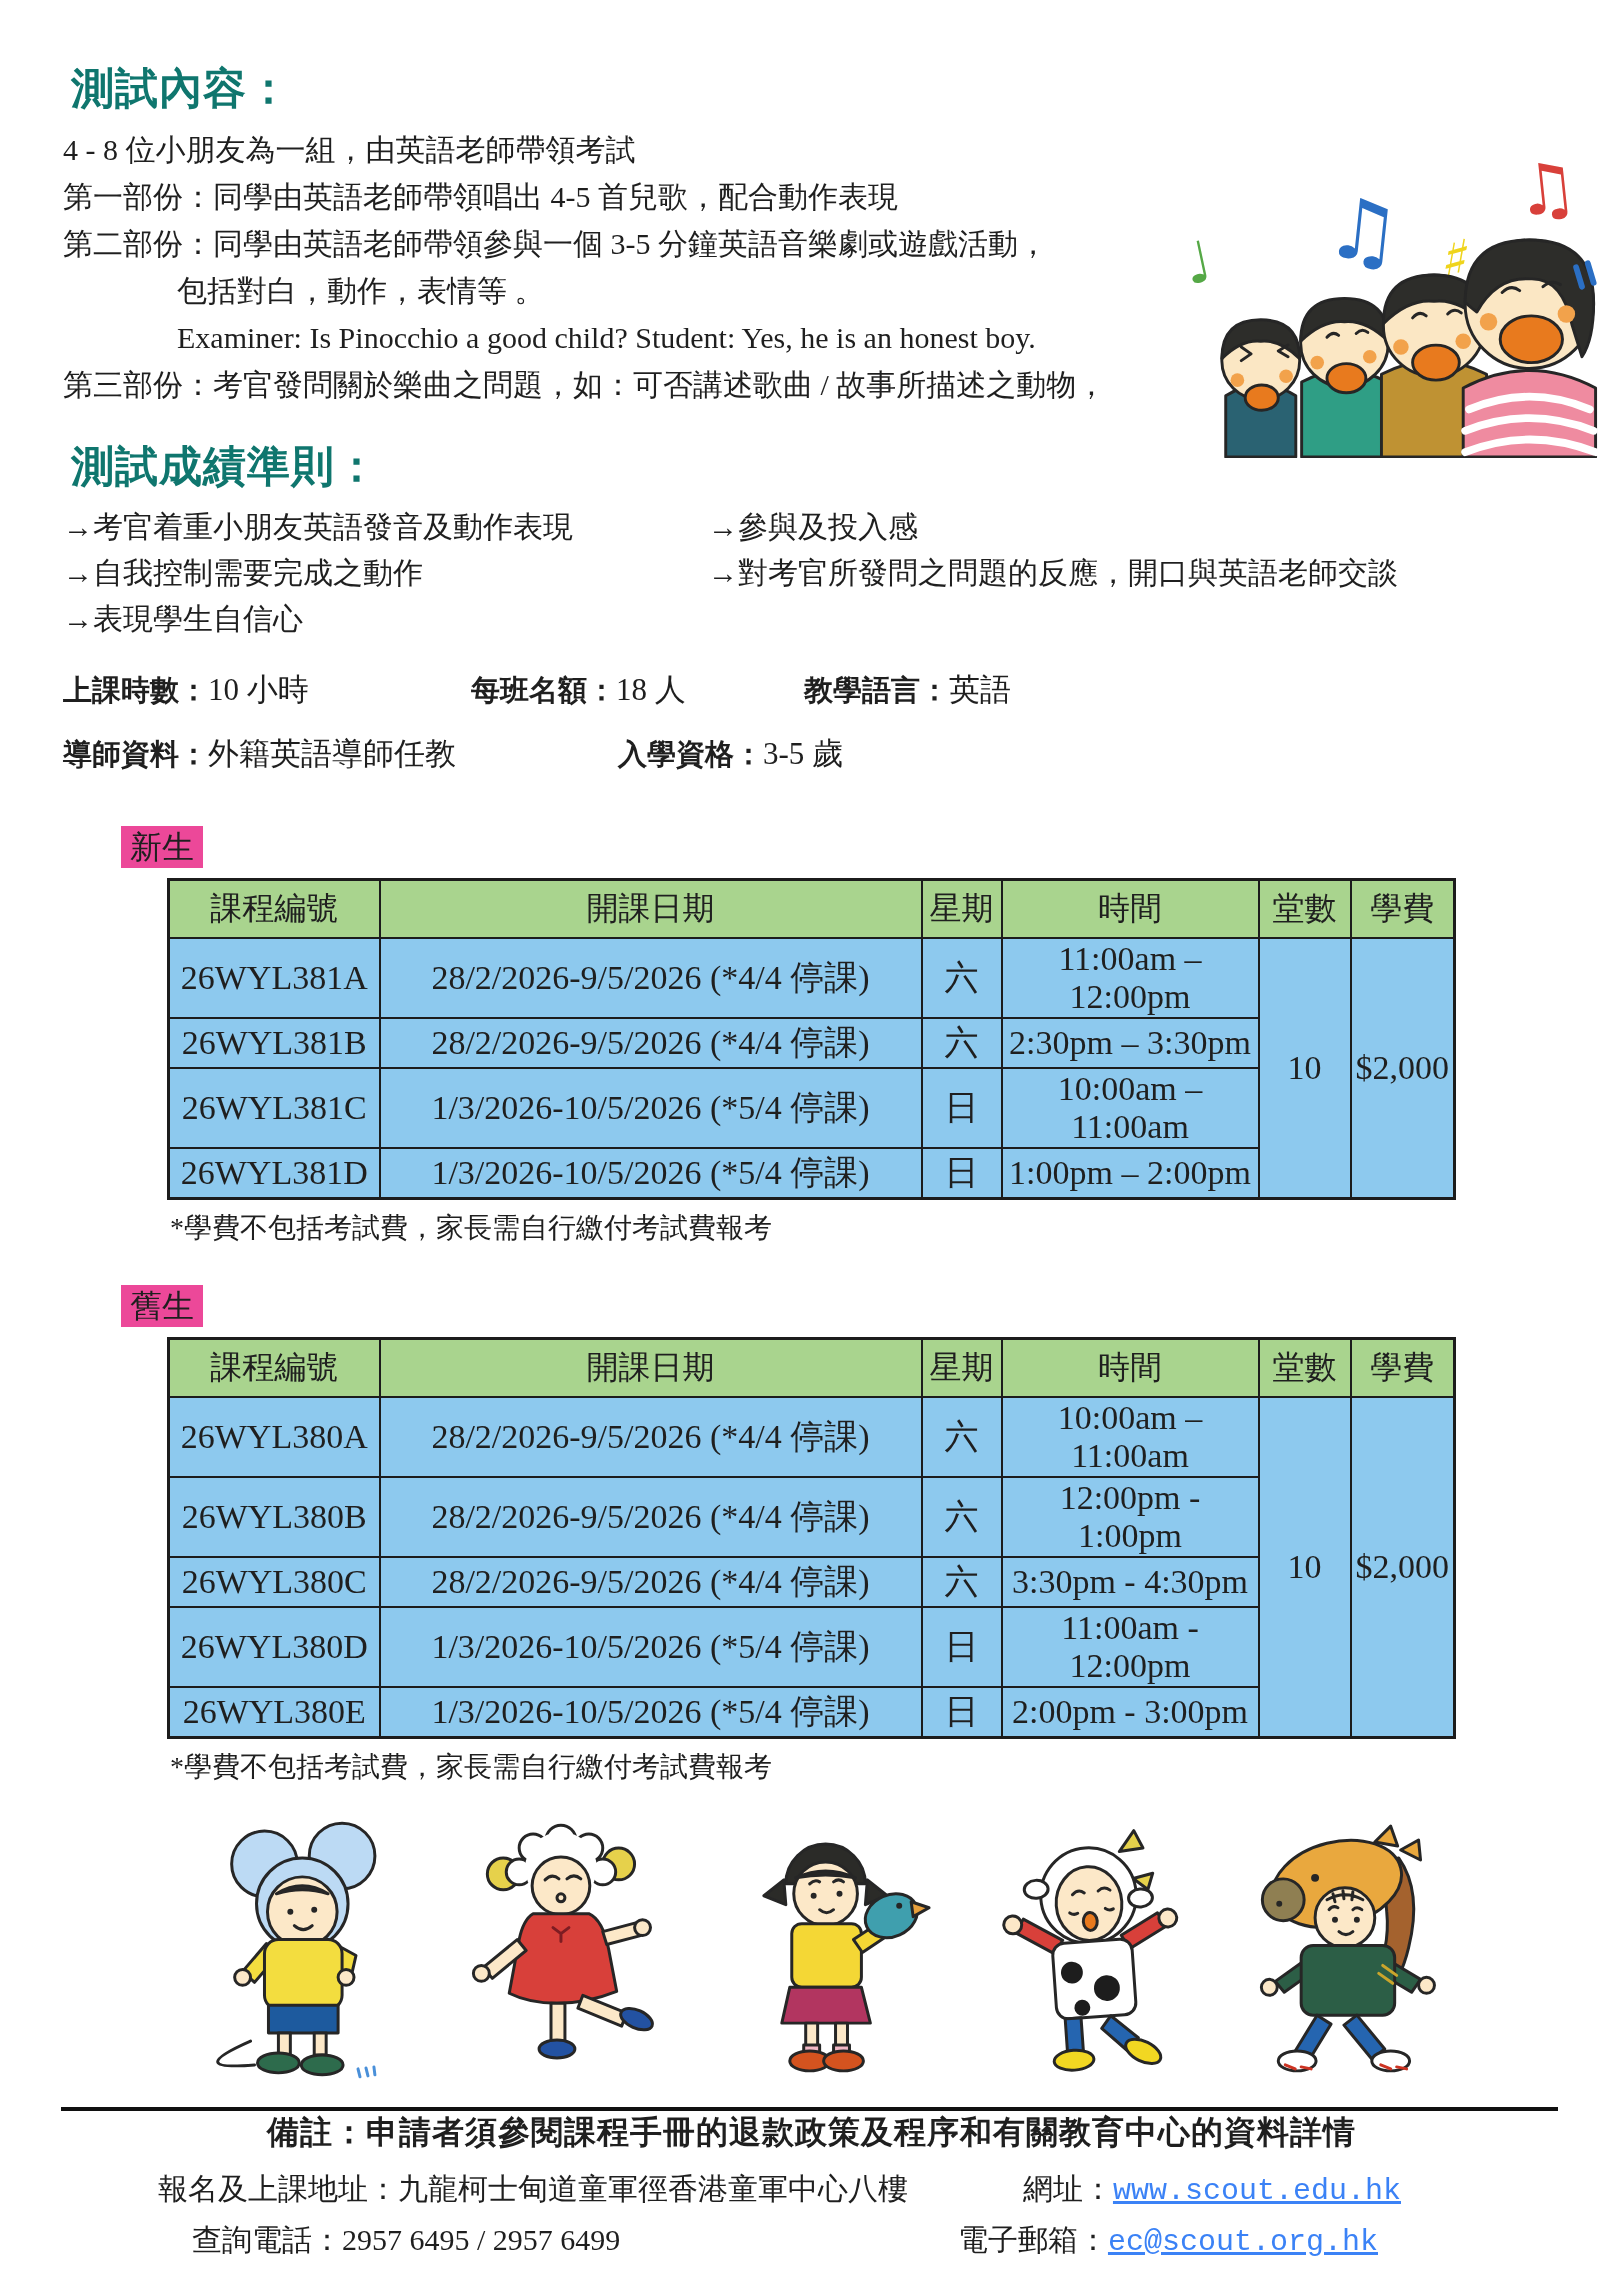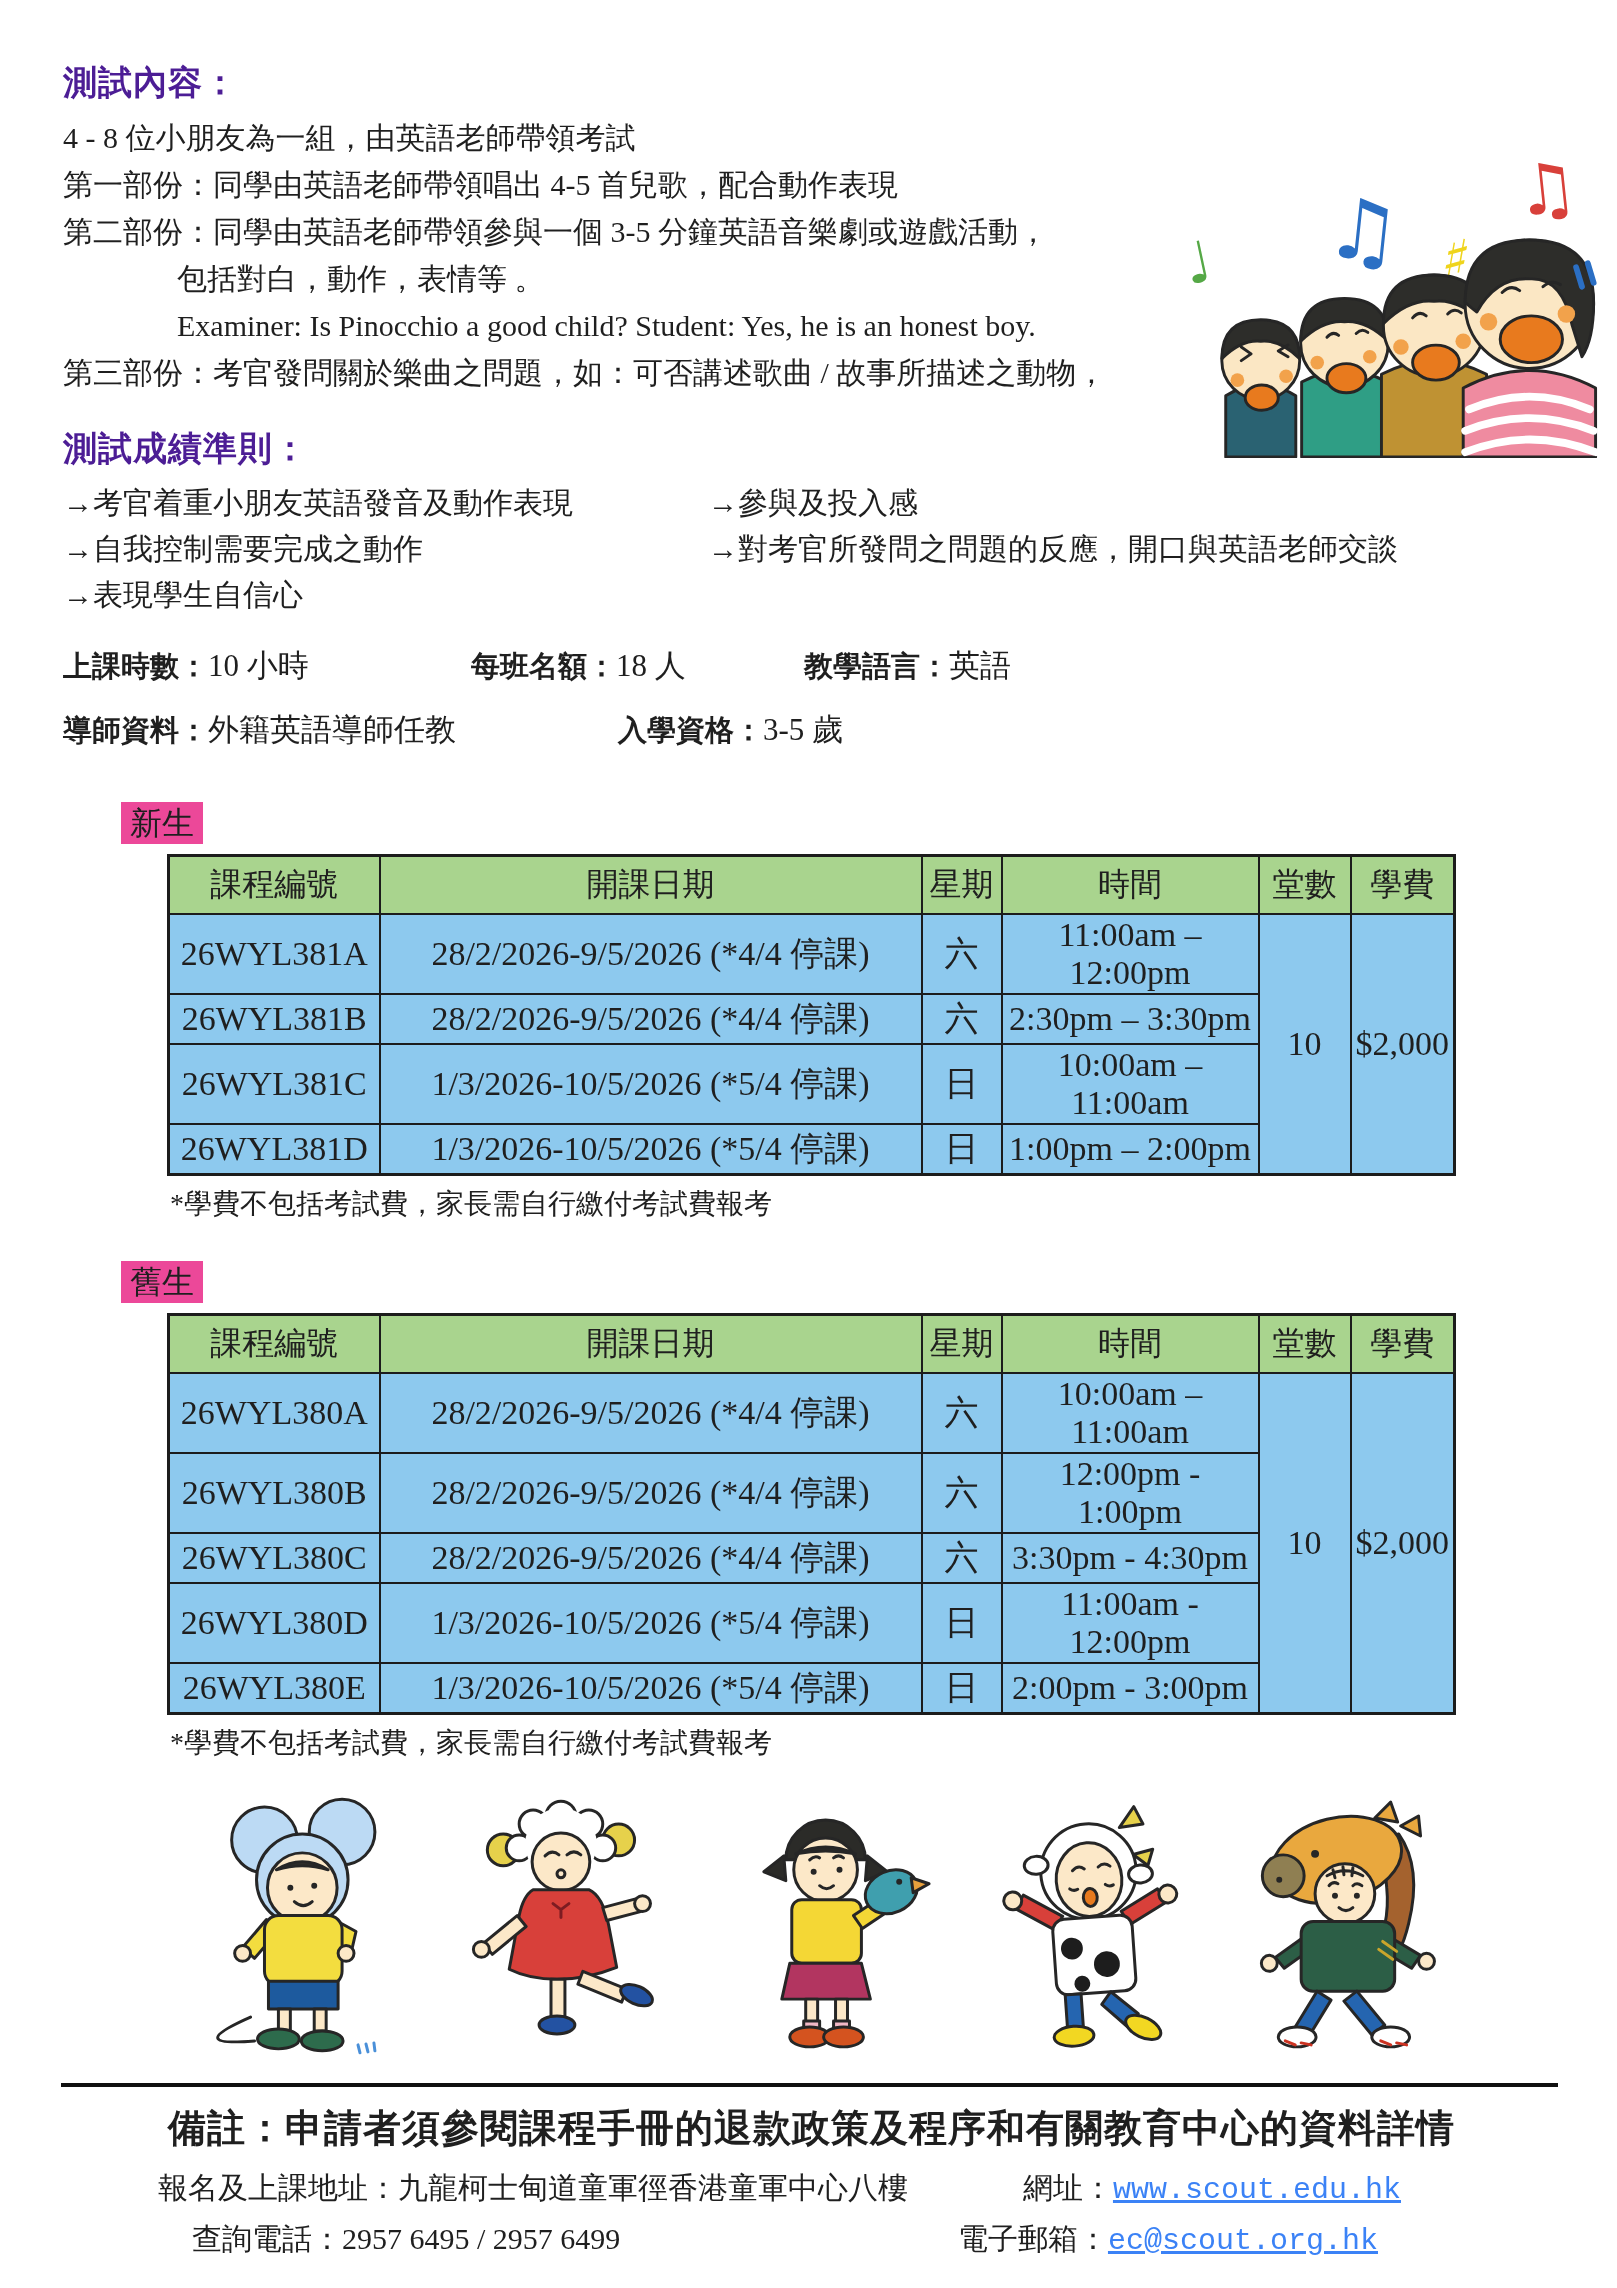--- a/index.html
+++ b/index.html
@@ -2,22 +2,22 @@
 <html><head>
 <meta charset="utf-8">
 <style>
   html,body { margin:0; padding:0; background:#e8e8e8; }
   .page { position:relative; width:1618px; height:2289px; background:#ffffff;
           margin:0 auto; overflow:hidden;
           font-family:"Liberation Serif","DejaVu Serif",serif; color:#1f1f1f; }
   .content { position:absolute; left:63px; top:60px; width:1497px; }
 
   .blue-heading { font-family:"Liberation Sans","DejaVu Sans",sans-serif;
-                  font-weight:bold; font-size:34px; color:#4c1d95;
-                  margin:0 0 8px 0; letter-spacing:1px; }
+                  font-weight:bold; font-size:43px; color:#0f766e;
+                  margin:0 0 8px 8px; letter-spacing:1px; }
   .intro-line { font-size:30px; line-height:47px; white-space:nowrap; }
   .indent { margin-left:114px; }
 
   .criteria { margin-top:30px; }
   .crit-cols { display:flex; margin-top:4px; }
   .crit-left { width:645px; flex:none; }
   .crit-item { font-size:30px; line-height:46px; white-space:nowrap; }
 
   .info { margin-top:22px; }
   .info-line { font-size:31px; line-height:52px; white-space:nowrap; }
@@ -34,21 +34,21 @@
   .course-table th { background:#a9d48e; height:54px; font-size:32px; font-weight:normal;
                      border:2px solid #1c1c1c; text-align:center; }
   .course-table td { background:#8dc9ee; height:45px; font-size:34px;
                      border:2px solid #1c1c1c; text-align:center; }
   .footnote { margin:9px 0 0 107px; font-size:28px; }
 
   .kids-row { margin:34px 0 0 100px; width:1363px; }
 
   .divider { border:none; border-top:4px solid #101010; width:1497px; margin:22px 0 0 -2px; }
   .footer-note { text-align:center; font-family:"Liberation Sans","DejaVu Sans",sans-serif;
-                 font-weight:bold; font-size:38px; margin-top:16px; letter-spacing:1px; }
+                 font-weight:bold; font-size:32px; letter-spacing:1px; }
   .footer-line { display:flex; font-size:30px; margin-top:14px; white-space:nowrap; }
   .fl2 { padding-left:95px; padding-right:159px; }
   .fl3 { padding-left:129px; padding-right:182px; margin-top:10px; }
   .footer-right { margin-left:auto; }
   .link { color:#3b82f6; text-decoration:underline; cursor:pointer;font-family:Liberation Mono, monospace; }
 
   .sing-illustration { position:absolute; left:1116px; top:70px; width:438px; height:328px; }
 </style>
 </head>
 <body>

